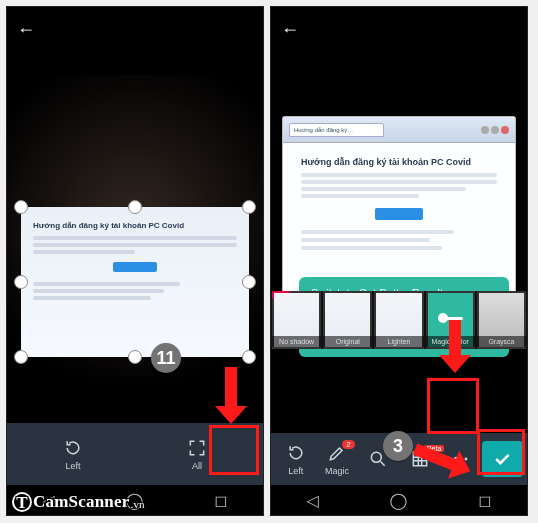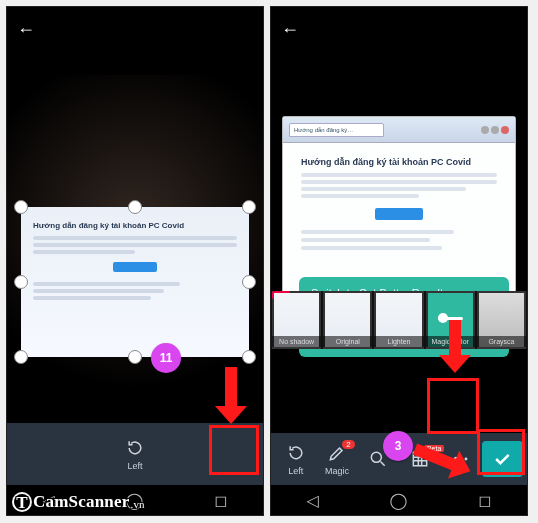--- a/index.html
+++ b/index.html
@@ -158,23 +158,23 @@
   
   .navbar {
     height:30px; background:#000;
     display:flex; align-items:center; justify-content:space-around;
   }
   .navbar .nbtn { color:#bbb; }
   
   .annot-box{ position:absolute; border:3px solid #ff1a1a; pointer-events:none;}
   .badge11, .badge12 {
     position:absolute; width:30px; height:30px; border-radius:50%;
-    background:#d946ef; color:#fff; font-weight:700;
+    background:#737373; color:#fff; font-weight:700;
     display:flex; align-items:center; justify-content:center;
-    font-size:12px;
+    font-size:18px;
     box-shadow:0 1px 2px rgba(0,0,0,0.4);
   }
   .arrow-down { position:absolute; pointer-events:none;}
   .arrow-down .shaft{ width:12px; height:40px; background:#ff1a1a; margin:0 auto;}
   .arrow-down .head{ width:0;height:0;border-left:16px solid transparent;border-right:16px solid transparent;border-top:18px solid #ff1a1a; margin-top:-1px;}
   .arrow-rd { position:absolute; pointer-events:none;}
   .arrow-rd .shaft{
      width:44px; height:12px; background:#ff1a1a;
      transform: rotate(22deg); transform-origin:left center;
   }
@@ -228,20 +228,26 @@
       <div class="handle h-mb"></div>
     </div>
   </div>
   <div class="toolbar">
     <div class="tool">
       <svg viewBox="0 0 24 24">
           <path class="icn" d="M5 12a7 7 0 1 0 2.5-5.5M5 4v4h4"></path>
         </svg>
       <span>Left</span>
     </div>
+    <div class="tool">
+      <svg viewBox="0 0 24 24">
+          <path class="icn" d="M4 9V4h5M20 9V4h-5M4 15v5h5M20 15v5h-5"></path>
+        </svg>
+      <span>All</span>
+    </div>
   </div>
   <div class="navbar">
     <span class="nbtn">◁</span>
     <span class="nbtn">◯</span>
     <span class="nbtn">◻</span>
   </div>
 
   <div class="badge11" style="left:144px; top:336px;">
       <span>11</span>
     </div>

